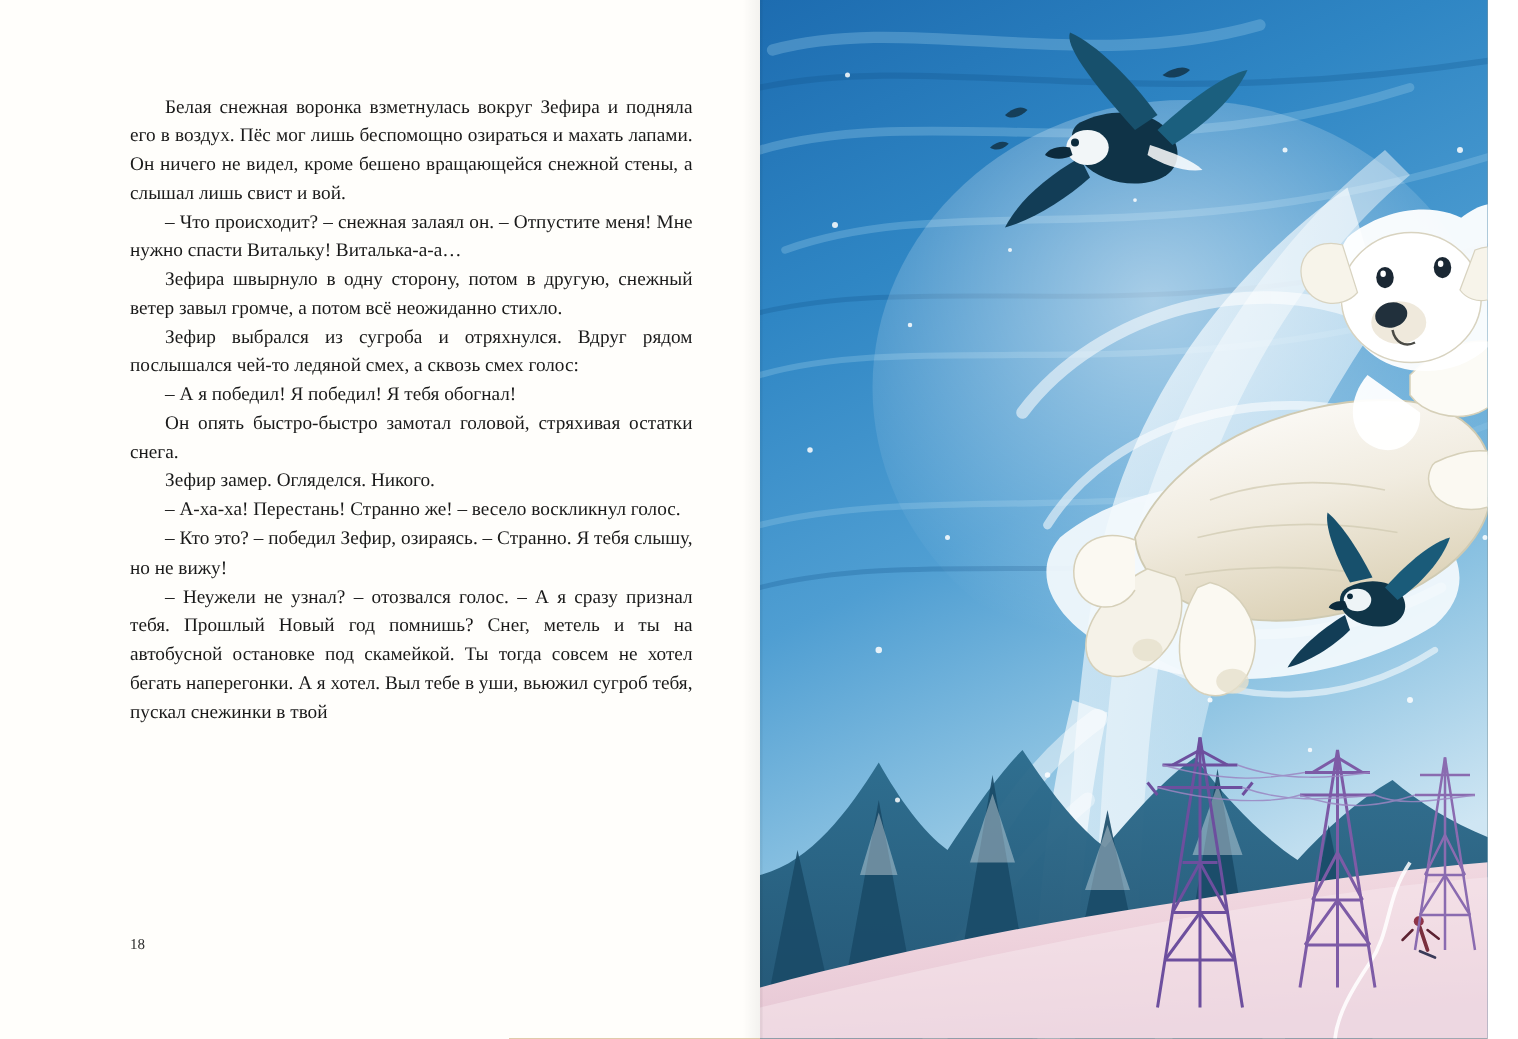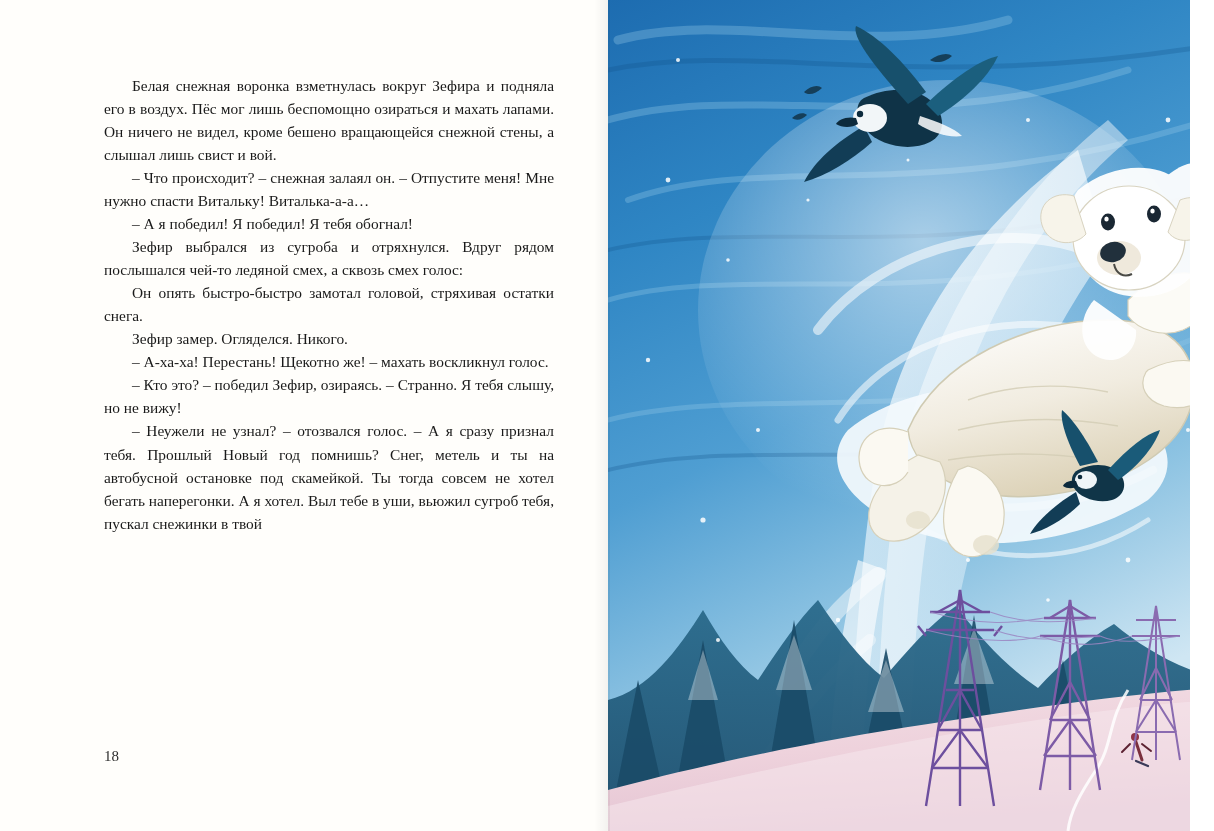--- a/index.html
+++ b/index.html
@@ -39,21 +39,21 @@
   .text-block p {
     margin: 0;
     text-indent: 28px;
     text-align: justify;
     text-justify: inter-word;
   }
   .page-number {
     position: absolute;
     left: 104px;
     top: 748px;
-    font-size: 15px;
+    font-size: 12px;
     color: #2e2e2e;
     font-family: "Liberation Serif", serif;
   }
 
   
   .art-page {
     position: absolute;
     left: 608px;
     top: 0;
     width: 606px;
@@ -75,25 +75,26 @@
 </style>
 </head>
 <body>
 
 <div class="page">
 
   <div class="text-page">
     <div class="text-block">
       <p>Белая снежная воронка взметнулась вокруг Зефира и подняла его в воздух. Пёс мог лишь беспомощно озираться и махать лапами. Он ничего не видел, кроме бешено вращающейся снежной стены, а слышал лишь свист и вой.</p>
       <p>– Что происходит? – снежная залаял он. – Отпустите меня! Мне нужно спасти Витальку! Виталька-а-а…</p>
+      <p>Зефира швырнуло в одну сторону, потом в другую, снежный ветер завыл громче, а потом всё неожиданно стихло.</p>
+      <p>Зефир выбрался из сугроба и отряхнулся. Вдруг рядом послышался чей-то ледяной смех, а сквозь смех голос:</p>
       <p>– А я победил! Я победил! Я тебя обогнал!</p>
-      <p>Зефир выбрался из сугроба и отряхнулся. Вдруг рядом послышался чей-то ледяной смех, а сквозь смех голос:</p>
       <p>Он опять быстро-быстро замотал головой, стряхивая остатки снега.</p>
       <p>Зефир замер. Огляделся. Никого.</p>
-      <p>– А-ха-ха! Перестань! Щекотно же! – махать воскликнул голос.</p>
+      <p>– А-ха-ха! Перестань! Странно же! – весело воскликнул голос.</p>
       <p>– Кто это? – победил Зефир, озираясь. – Странно. Я тебя слышу, но не вижу!</p>
       <p>– Неужели не узнал? – отозвался голос. – А я сразу признал тебя. Прошлый Новый год помнишь? Снег, метель и ты на автобусной остановке под скамейкой. Ты тогда совсем не хотел бегать наперегонки. А я хотел. Выл тебе в уши, вьюжил сугроб тебя, пускал снежинки в твой</p>
     </div>
     <div class="page-number">18</div>
   </div>
 
   <div class="art-page">
     <svg class="art-svg" viewBox="0 0 606 831" preserveAspectRatio="none">
       <defs>
         <linearGradient id="skyGrad" x1="0" y1="0" x2="0.35" y2="1">

